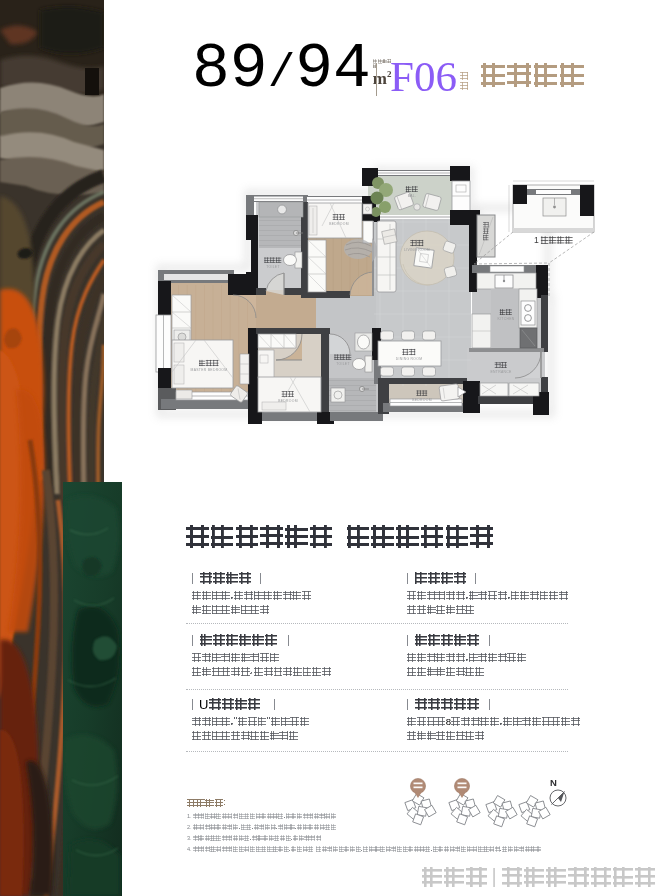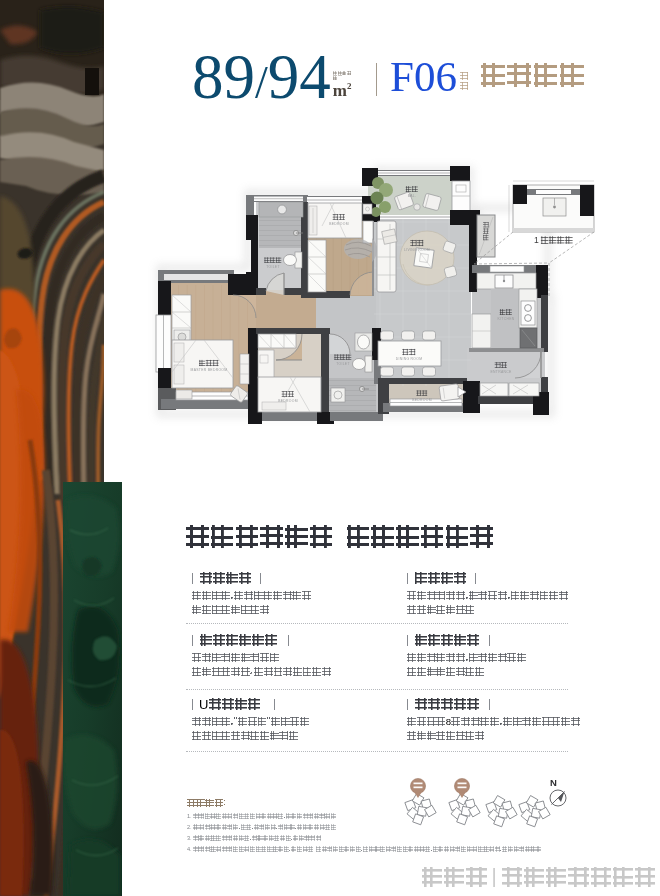--- a/index.html
+++ b/index.html
@@ -112,28 +112,28 @@
 <path d="M68,680 Q92,694 116,678"></path>
 <path d="M72,780 Q95,792 118,776"></path>
 <path d="M76,850 Q98,862 118,848"></path>
 </g>
 <path d="M95,640 q14,-10 22,6 q-2,16 -18,14 q-10,-8 -4,-20 Z" fill="#2a5c40" opacity="0.7" filter="url(#bl2)"></path>
 <path d="M84,560 q12,-8 18,5 q-2,13 -15,11 q-8,-7 -3,-16 Z" fill="#173826" filter="url(#bl2)"></path>
 </g>
 </svg>
 
 <div class="abs" style="left:192px;top:37px;width:460px;height:70px;white-space:nowrap">
-<span style="font-family:Liberation Serif, serif;font-size:63px;line-height:80px;color:#0c4a6e;letter-spacing:0px">89<span style="font-size:46px">/</span>94</span><span style="display:inline-block;vertical-align:baseline;margin-left:2px;--c:#4c443c">
+<span style="font-family:Liberation Mono, monospace;font-size:63px;line-height:65px;color:#000000;letter-spacing:0px">89<span style="font-size:46px">/</span>94</span><span style="display:inline-block;vertical-align:baseline;margin-left:2px;--c:#4c443c">
 <span style="display:inline-block;vertical-align:2px;"><span style="display:block;font-size:4.6px;--c:#655c52"><i class="hz g1"></i><i class="hz g1"></i><i class="hz g3"></i><i class="hz g2"></i></span><span style="display:block;font-size:4.6px;--c:#655c52"><i class="hz g3"></i></span><span style="font-family:'Liberation Serif',serif;font-size:17px;font-weight:bold;color:#4c443c">m<sup style="font-size:9px">2</sup></span></span></span>
 </div>
 
 <div class="abs" style="left:376px;top:63px;width:1px;height:33px;background:#a39a8d"></div>
 
 <div class="abs" style="left:390px;top:57px;white-space:nowrap;">
-<span style="font-family:'Liberation Serif',serif;font-size:43px;line-height:40px;color:#1d4ed8;">F06</span><span style="display:inline-block;vertical-align:2px;margin-left:3px;--c:#b49c80"><span style="display:block;font-size:8.5px"><i class="hz g2"></i></span><span style="display:block;font-size:8.5px"><i class="hz g2"></i></span></span>
+<span style="font-family:'Liberation Serif',serif;font-size:43px;line-height:40px;color:#8b5cf6;">F06</span><span style="display:inline-block;vertical-align:2px;margin-left:3px;--c:#b49c80"><span style="display:block;font-size:8.5px"><i class="hz g2"></i></span><span style="display:block;font-size:8.5px"><i class="hz g2"></i></span></span>
 <span style="display:inline-block;margin-left:7px;vertical-align:6px;font-size:26px;--c:#b49c80" class="bold"><i class="hz g1"></i><i class="hz g2"></i><i class="hz g1"></i><i class="hz g1"></i></span>
 </div>
 
 <svg class="abs" style="left:0;top:0" width="660" height="896" viewBox="0 0 660 896">
 <defs>
 <filter id="soft" x="-20%" y="-20%" width="140%" height="140%">
           <feGaussianBlur stdDeviation="4"></feGaussianBlur>
         </filter>
 <pattern id="hatch" width="4" height="4" patternUnits="userSpaceOnUse" patternTransform="rotate(45)">
           <rect width="4" height="4" fill="#f5f5f4"></rect>

